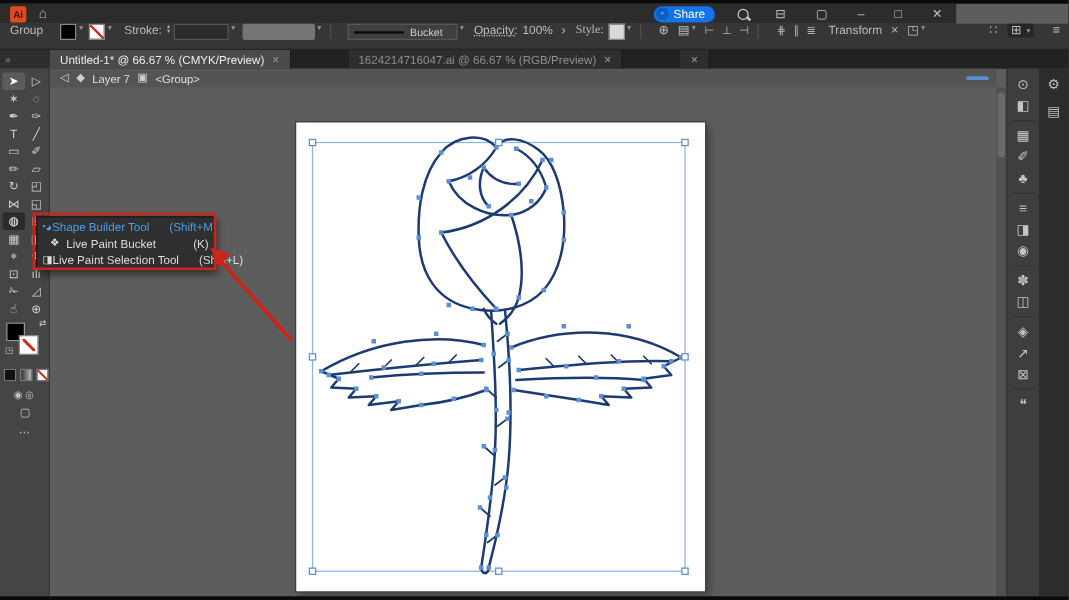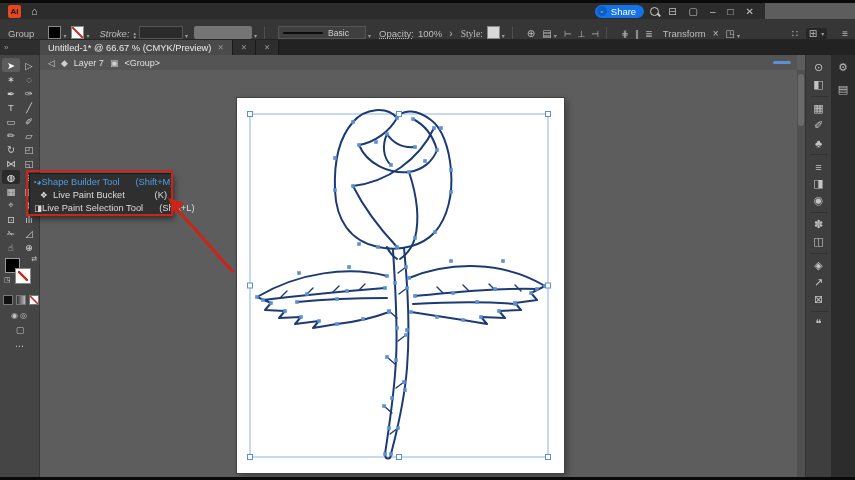--- a/index.html
+++ b/index.html
@@ -11,48 +11,48 @@
   
   .strip-top{left:0;top:0;width:855px;height:3px;background:#0a0a0a;}
   .strip-bottom{left:0;top:477px;width:855px;height:3px;background:#0a0a0a;}
 
   
   .menubar{left:0;top:3px;width:765px;height:16px;background:#2c2c2c;display:flex;align-items:center;font-size:10.5px;color:#c9c9c9;}
   .ai-logo{width:13px;height:13px;margin-left:8px;background:#e2491f;color:#2a0d05;font-weight:bold;font-size:8px;display:flex;align-items:center;justify-content:center;border-radius:2px;}
   .home{margin-left:10px;font-size:11px;color:#bdbdbd;}
   .menus{display:flex;margin-left:12px;}
   .menu-item{padding:0 9px;line-height:16px;cursor:default;}
-  .mb-right{margin-left:auto;display:flex;align-items:center;gap:6px;padding-right:8px;}
+  .mb-right{margin-left:auto;display:flex;align-items:center;gap:18px;padding-right:8px;}
   .share-pill{display:flex;align-items:center;gap:4px;background:var(--accent_blue,#1473E6);border-radius:8px;height:13px;padding:0 8px 0 2px;color:#fff;font-size:9.5px;}
   .avatar{width:10px;height:10px;border-radius:50%;background:#0c5ec4;color:#fff;font-size:7px;display:flex;align-items:center;justify-content:center;}
   .mag{position:relative;width:7px;height:7px;border:1.5px solid #c9c9c9;border-radius:50%;display:inline-block;}
   .mag::after{content:"";position:absolute;width:4px;height:1.5px;background:#c9c9c9;transform:rotate(45deg);right:-3px;bottom:-1px;}
   .winbtn{font-size:10px;color:#c0c0c0;padding:0 3px;}
 
   
-  .controlbar{left:0;top:19px;width:855px;height:20px;background:#363636;border-bottom:1px solid #252525;display:flex;align-items:flex-end;font-size:9.5px;color:#bdbdbd;}
+  .controlbar{left:0;top:19px;width:855px;height:20px;background:#363636;border-bottom:1px solid #252525;display:flex;align-items:flex-start;font-size:9.5px;color:#bdbdbd;}
   .cb-sep{width:1px;height:12px;background:#4e4e4e;margin:0 7px;}
   .swatch{width:13px;height:13px;border:1px solid #8a8a8a;box-sizing:border-box;}
   .swatch.fill{background:#000;}
   .swatch.none{background:linear-gradient(to top right,#fff 42%,#d22a1e 46%,#d22a1e 54%,#fff 58%);}
   .ddown{font-size:6px;color:#9a9a9a;margin-left:2px;}
   .stepper{display:flex;flex-direction:column;line-height:4px;font-size:5px;color:#aaa;margin-left:4px;}
   .field{height:13px;background:#2b2b2b;border:1px solid #555;box-sizing:border-box;}
   .brushfield{width:58px;height:13px;background:#757575;border-radius:2px;margin-left:6px;}
   .strokeprev{display:flex;align-items:center;gap:5px;width:88px;height:13px;background:#3f3f3f;border:1px solid #555;box-sizing:border-box;padding:0 4px;margin-left:6px;}
   .strokeline{width:40px;height:2px;background:#0d0d0d;border-radius:1px;}
   .basic-label{font-size:8.5px;color:#d0d0d0;}
   .cb-icon{font-size:10px;color:#bdbdbd;margin-left:7px;}
   .icon-strip{display:flex;gap:6px;margin-left:7px;font-size:9px;color:#b5b5b5;}
   .cb-right{margin-left:auto;display:flex;align-items:center;gap:8px;padding-right:7px;}
   .panelbox{background:#262626;border-radius:2px;padding:0 3px;display:flex;align-items:center;gap:2px;}
 
   
   .toolbar-head{left:0;top:40px;width:40px;height:15px;background:#2e2e2e;color:#9a9a9a;font-size:8px;padding-left:4px;box-sizing:border-box;line-height:15px;}
-  .tabbar{left:40px;top:40px;width:815px;height:15px;background:#222;display:flex;}
+  .tabbar{left:40px;top:40px;width:815px;height:15px;background:#222;display:flex;gap:46px;}
   .tab{display:flex;align-items:center;gap:6px;padding:0 8px;font-size:9.3px;background:#2e2e2e;color:#8e8e8e;border-right:1px solid #191919;white-space:nowrap;}
   .tab.active{background:#4a4a4a;color:#ececec;}
   .tab .close{font-size:7.5px;color:#999;}
 
   
   .breadcrumb{left:40px;top:55px;width:757px;height:15px;background:#545454;display:flex;align-items:center;gap:6px;padding-left:8px;box-sizing:border-box;font-size:9px;color:#e0e0e0;}
   .bc-icon{font-size:9px;color:#cfcfcf;}
   .bc-indicator{position:absolute;right:6px;top:6px;width:18px;height:3px;background:var(--anchor,#5B8FD6);border-radius:2px;}
 
   
@@ -127,33 +127,33 @@
       <span class="winbtn">✕</span>
     </div>
   </div>
 
   <div class="abs controlbar">
     <span style="margin-left:8px;">Group</span>
     <span class="swatch fill" style="margin-left:14px;"></span>
     <span class="ddown">▾</span>
     <span class="swatch none" style="margin-left:5px;"></span>
     <span class="ddown">▾</span>
-    <span style="margin-left:10px;font-style:italic;">Stroke:</span>
+    <span style="margin-left:10px;">Stroke:</span>
     <span class="stepper">
       <span>▴</span>
         <span>▾</span>
     </span>
     <span class="field" style="width:44px;margin-left:3px;"></span>
     <span class="ddown">▾</span>
     <span class="brushfield"></span>
     <span class="ddown">▾</span>
     <span class="cb-sep"></span>
     <span class="strokeprev">
       <span class="strokeline"></span>
-      <span class="basic-label">Basic</span>
+      <span class="basic-label">Bucket</span>
     </span>
     <span class="ddown">▾</span>
     <span style="margin-left:8px;text-decoration:underline dotted;">Opacity:</span>
     <span style="margin-left:4px;">100%</span>
     <span class="cb-icon">›</span>
     <span style="margin-left:8px;font-family:Liberation Serif, serif;">Style:</span>
     <span class="swatch" style="margin-left:4px;background:#d9d9d9;"></span>
     <span class="ddown">▾</span>
     <span class="cb-sep"></span>
     <span class="cb-icon">⊕</span>
@@ -184,20 +184,21 @@
     </div>
   </div>
 
   <div class="abs toolbar-head">»</div>
   <div class="abs tabbar" id="tabbar">
       <div class="tab active">
         <span>Untitled-1* @ 66.67 % (CMYK/Preview)</span>
         <span class="close">✕</span>
       </div>
       <div class="tab">
+        <span>1624214716047.ai @ 66.67 % (RGB/Preview)</span>
         <span class="close">✕</span>
       </div>
       <div class="tab">
         <span class="close">✕</span>
       </div>
     </div>
 
   <div class="abs breadcrumb">
     <span class="bc-icon">◁</span>
     <span class="bc-icon">◆</span>

